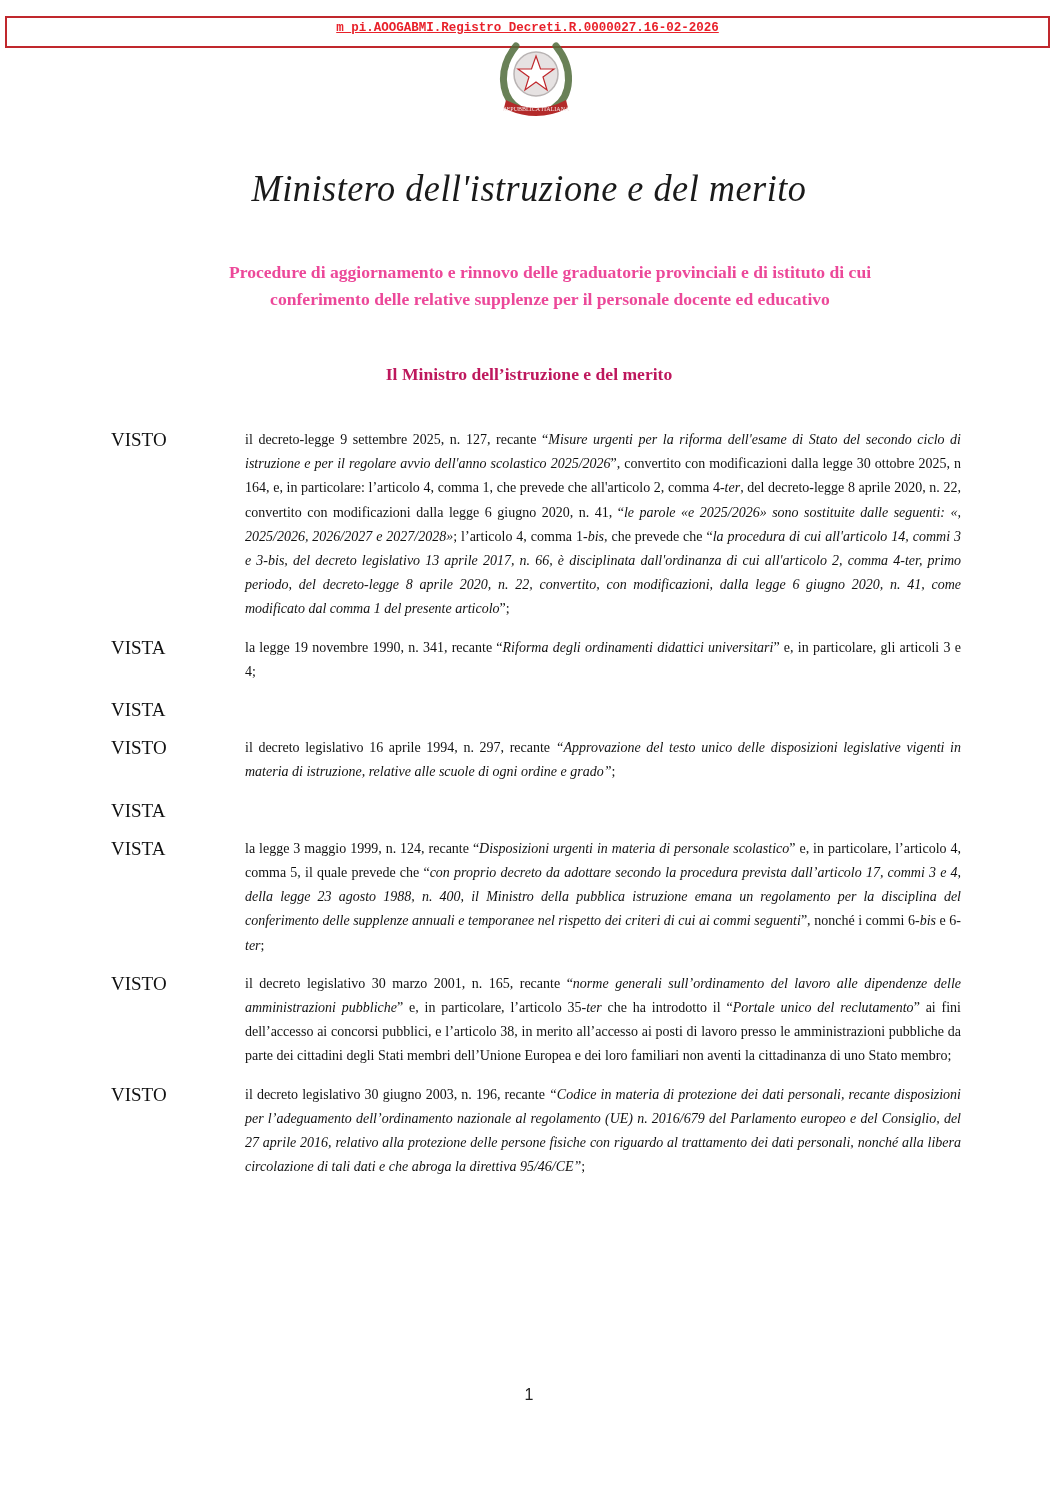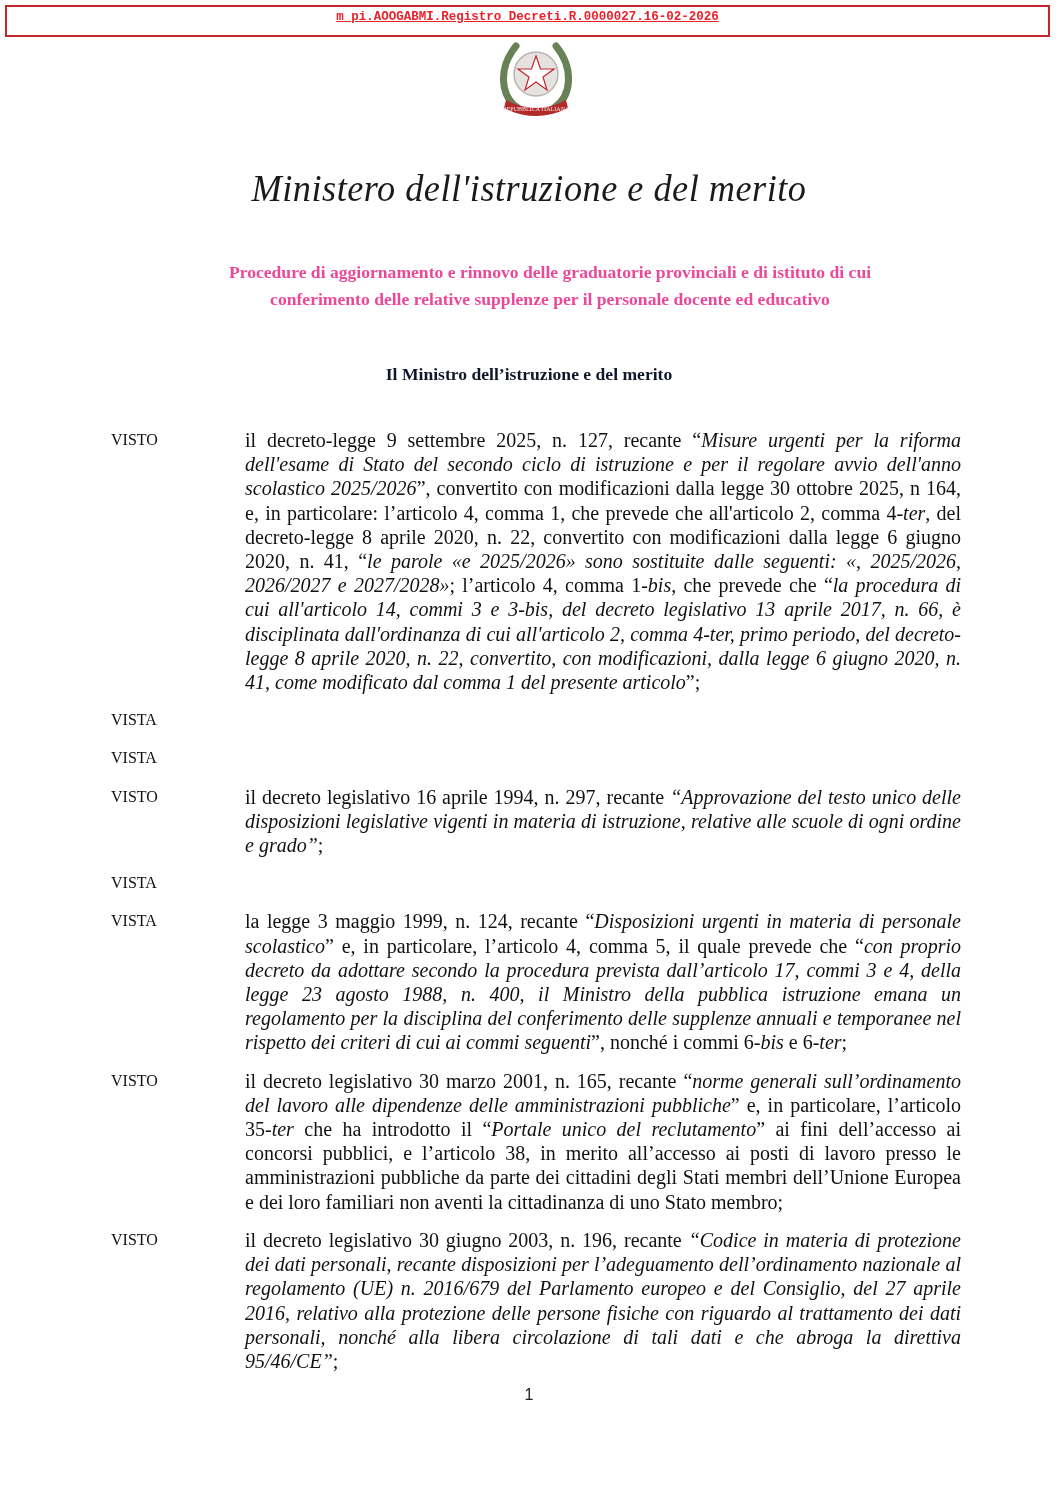--- a/index.html
+++ b/index.html
@@ -1,26 +1,26 @@
 <!DOCTYPE html>
 <html><head>
   <meta charset="utf-8">
   <style>
     html, body { margin: 0; padding: 0; background: #ffffff; }
     body { width: 1058px; height: 1497px; position: relative; overflow: hidden; font-family: "Liberation Serif", "DejaVu Serif", serif; color: #111; }
-    .protocol-box { position: absolute; left: 5px; top: 5px; width: 1045px; height: 32px; border: 2px solid #c0282d; box-sizing: border-box; }
+    .protocol-box { position: absolute; left: 5px; top: 16px; width: 1045px; height: 32px; border: 2px solid #c0282d; box-sizing: border-box; }
     .protocol-text { position: absolute; top: 0; left: 0; right: 0; text-align: center; font-family: "Liberation Mono", "DejaVu Sans Mono", monospace; font-weight: bold; font-size: 12.5px; color: #e8212a; text-decoration: underline; line-height: 32px; top: -6px; }
     .emblem { position: absolute; left: 488px; top: 38px; width: 95px; height: 82px; }
     .ministry { position: absolute; left: 0; right: 0; top: 167px; text-align: center; font-family: "Liberation Serif", serif; font-style: italic; font-size: 37px; letter-spacing: 0.5px; color: #1a1a1a; transform: scaleX(0.98); }
     .title { position: absolute; left: 150px; width: 800px; top: 259px; text-align: center; font-weight: bold; font-size: 17.6px; line-height: 27px; color: #ec4899; }
-    .minister { position: absolute; left: 0; right: 0; top: 364px; text-align: center; font-weight: bold; font-size: 17.6px; color: #0f172a; }
+    .minister { position: absolute; left: 0; right: 0; top: 364px; text-align: center; font-weight: bold; font-size: 17.6px; color: #be185d; }
     .premises { position: absolute; left: 111px; top: 428px; width: 850px; }
     .premise { display: flex; margin-bottom: 14px; }
-    .premise-label { width: 134px; flex: none; font-size: 16px; line-height: 24.2px; }
-    .premise-body { flex: 1; font-size: 20px; line-height: 24.2px; text-align: justify; }
+    .premise-label { width: 134px; flex: none; font-size: 19px; line-height: 24.2px; }
+    .premise-body { flex: 1; font-size: 14px; line-height: 24.2px; text-align: justify; }
     .premise-body i { font-style: italic; }
     .page-number { position: absolute; left: 0; right: 0; top: 1386px; text-align: center; font-family: "Liberation Sans", "DejaVu Sans", sans-serif; font-size: 16px; color: #222; }
   </style>
 </head>
 <body>
 
 <div class="protocol-box">
   <div class="protocol-text">m_pi.AOOGABMI.Registro Decreti.R.0000027.16-02-2026</div>
 </div>
 
@@ -49,20 +49,21 @@
 
 <div class="minister">Il Ministro dell’istruzione e del merito</div>
 
 <div class="premises" id="premises">
     <div class="premise">
       <div class="premise-label">VISTO</div>
       <div class="premise-body"><span>il decreto-legge 9 settembre 2025, n. 127, recante “</span><i>Misure urgenti per la riforma dell'esame di Stato del secondo ciclo di istruzione e per il regolare avvio dell'anno scolastico 2025/2026</i><span>”, convertito con modificazioni dalla legge 30 ottobre 2025, n 164, e, in particolare: l’articolo 4, comma 1, che prevede che all'articolo 2, comma 4-</span><i>ter</i><span>, del decreto-legge 8 aprile 2020, n. 22, convertito con modificazioni dalla legge 6 giugno 2020, n. 41, “</span><i>le parole «e 2025/2026» sono sostituite dalle seguenti: «, 2025/2026, 2026/2027 e 2027/2028»</i><span>; l’articolo 4, comma 1-</span><i>bis</i><span>, che prevede che “</span><i>la procedura di cui all'articolo 14, commi 3 e 3-bis, del decreto legislativo 13 aprile 2017, n. 66, è disciplinata dall'ordinanza di cui all'articolo 2, comma 4-ter, primo periodo, del decreto-legge 8 aprile 2020, n. 22, convertito, con modificazioni, dalla legge 6 giugno 2020, n. 41, come modificato dal comma 1 del presente articolo</i><span>”;</span></div>
     </div>
     <div class="premise">
       <div class="premise-label">VISTA</div>
+      <div class="premise-body"><span>la legge 19 novembre 1990, n. 341, recante “</span><i>Riforma degli ordinamenti didattici universitari</i><span>” e, in particolare, gli articoli 3 e 4;</span></div>
     </div>
     <div class="premise">
       <div class="premise-label">VISTA</div>
     </div>
     <div class="premise">
       <div class="premise-label">VISTO</div>
       <div class="premise-body"><span>il decreto legislativo 16 aprile 1994, n. 297, recante </span><i>“Approvazione del testo unico delle disposizioni legislative vigenti in materia di istruzione, relative alle scuole di ogni ordine e grado”</i><span>;</span></div>
     </div>
     <div class="premise">
       <div class="premise-label">VISTA</div>

